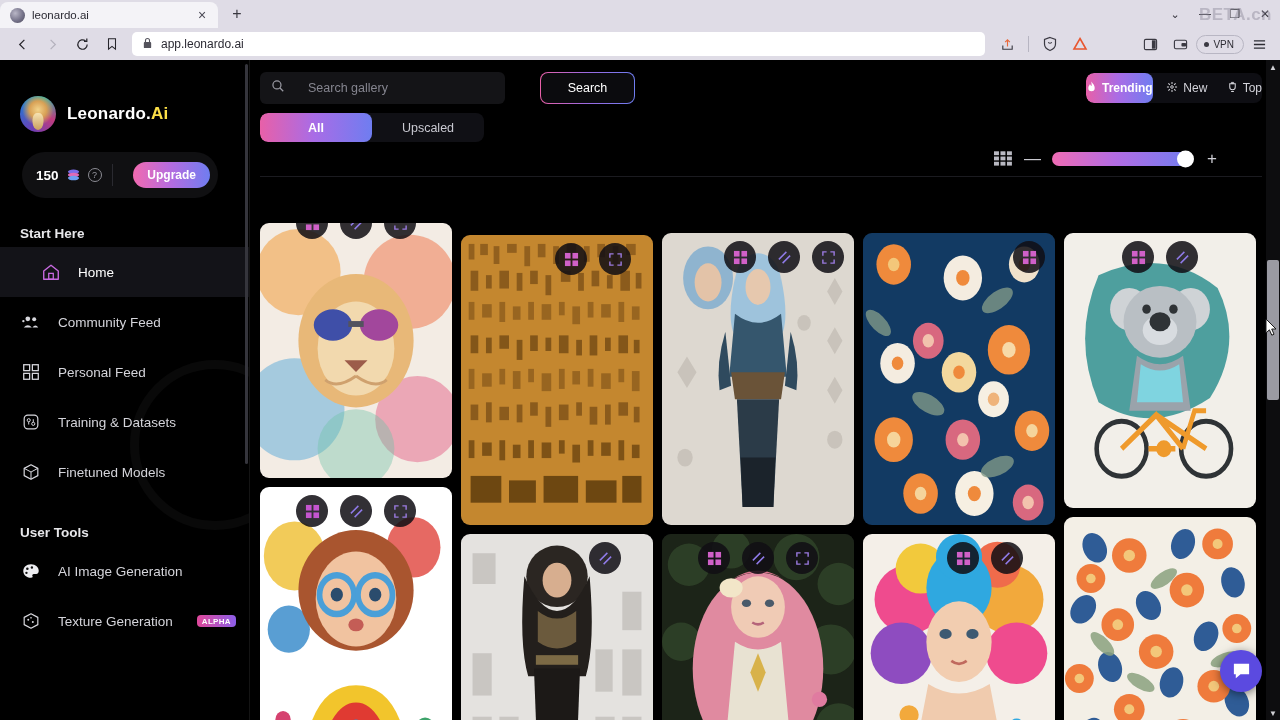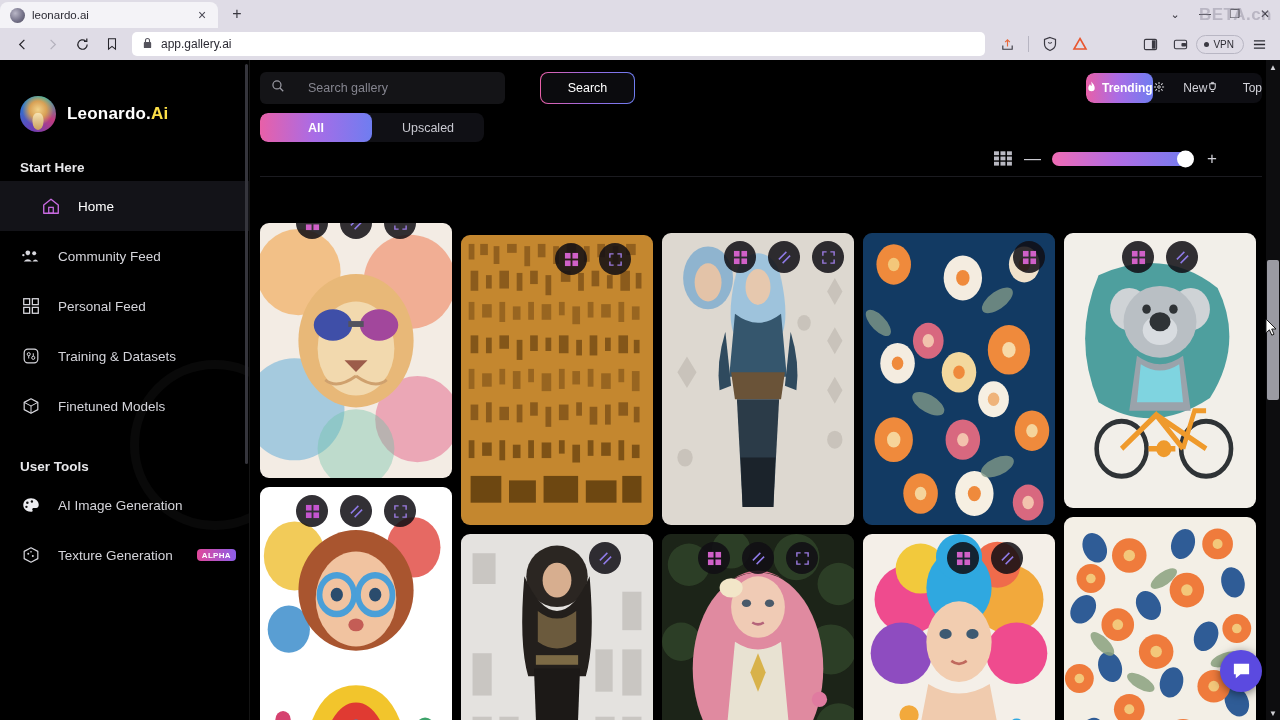--- a/index.html
+++ b/index.html
@@ -218,21 +218,21 @@
   .seg.active {
     background: linear-gradient(90deg, #e860a8 0%, #a96ce6 48%, #6f7df0 100%);
     color: #ffffff; font-weight: bold;
   }
 
   .sort-group {
     margin-left: auto; display: flex; height: 30px; width: 176px;
     background: #0e0e13; border-radius: 8px; overflow: hidden;
   }
   .sort-item {
-    flex: 1 1 0; display: flex; align-items: center; justify-content: space-between;
+    flex: 1 1 0; display: flex; align-items: center; justify-content: flex-end;
     gap: 5px; font-size: 12px; color: #d4d4db; cursor: pointer; border-radius: 8px;
   }
   .sort-item.active {
     background: linear-gradient(90deg, #e860a8 0%, #a96ce6 48%, #6f7df0 100%);
     color: #fff; font-weight: bold;
   }
 
   .zoom-row {
     display: flex; align-items: center; justify-content: flex-end;
     gap: 12px; margin-top: 8px; padding-right: 42px;
@@ -343,21 +343,21 @@
         </svg>
     </div>
 
     <div class="urlbar">
       <span class="url-lock">
         <svg width="11" height="12" viewBox="0 0 12 13">
           <rect x="2" y="5.5" width="8" height="6.5" rx="1" fill="#54535c"></rect>
           <path d="M3.8 5.5 V3.8 a2.2 2.2 0 0 1 4.4 0 V5.5" fill="none" stroke="#54535c" stroke-width="1.2"></path>
         </svg>
       </span>
-      <span class="url-text">app.gallery.ai</span>
+      <span class="url-text">app.leonardo.ai</span>
     </div>
 
     <div class="navright">
       <div class="navbtn">
         <svg width="15" height="15" viewBox="0 0 16 16">
           <path d="M3 9 v4 h10 v-4" fill="none" stroke="#3a3942" stroke-width="1.2"></path>
           <path d="M8 10 V3 M5.5 5.5 L8 3 L10.5 5.5" fill="none" stroke="#e8693c" stroke-width="1.2"></path>
         </svg>
       </div>
       <span class="vsep"></span>
@@ -403,20 +403,33 @@
   <div class="sidebar">
     <div class="sb-faint"></div>
 
     <div class="brand">
       <span class="brand-logo"></span>
       <span class="brand-name">
         <span>Leonardo.</span><span class="ai">Ai</span>
       </span>
     </div>
 
+    <div class="credit-card">
+      <span class="credit-num">150</span>
+      <span class="coin-icon">
+        <svg width="15" height="14" viewBox="0 0 16 15">
+          <ellipse cx="8" cy="4" rx="6" ry="2.4" fill="#7b6ce8"></ellipse>
+          <ellipse cx="8" cy="7.4" rx="6" ry="2.4" fill="#e06ab5"></ellipse>
+          <ellipse cx="8" cy="10.8" rx="6" ry="2.4" fill="#6f9ef0"></ellipse>
+        </svg>
+      </span>
+      <span class="help-icon">?</span>
+      <span class="divider-v"></span>
+      <button class="upgrade-btn">Upgrade</button>
+    </div>
 
     <div class="nav-section-title">Start Here</div>
 
     <div class="nav-item active">
       <span class="nav-icon">
         <svg width="20" height="20" viewBox="0 0 22 22">
           <path d="M3 10 L11 3.5 L19 10 V19 H3 Z" fill="none" stroke="#c86ae0" stroke-width="1.5" stroke-linejoin="round"></path>
           <rect x="8.5" y="12.5" width="5" height="6.5" fill="none" stroke="#c86ae0" stroke-width="1.4"></rect>
         </svg>
       </span>

